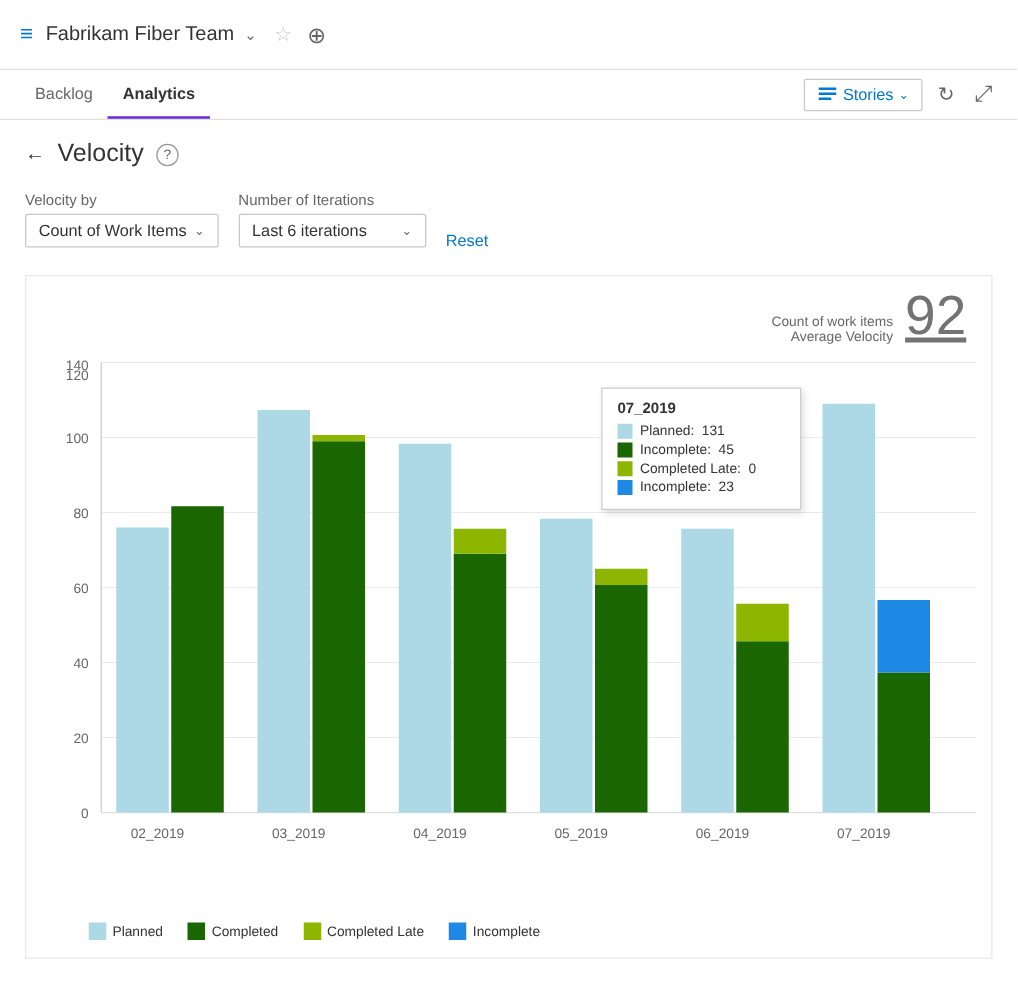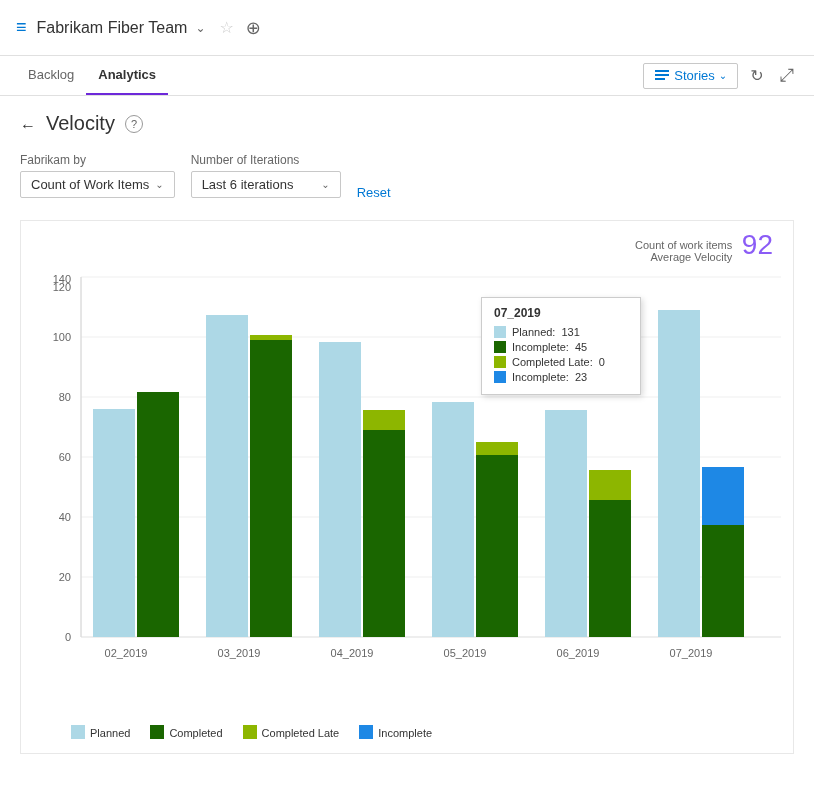--- a/index.html
+++ b/index.html
@@ -29,21 +29,21 @@
     .filters { display: flex; align-items: center; gap: 16px; margin-bottom: 20px; }
     .filter-group { display: flex; flex-direction: column; gap: 4px; }
     .filter-label { font-size: 12px; color: #666; }
     .filter-dropdown { display: flex; align-items: center; gap: 6px; border: 1px solid #c8c8c8; padding: 5px 10px; border-radius: 2px; cursor: pointer; font-size: 13px; min-width: 150px; background: #fff; }
     .filter-dropdown-chevron { margin-left: auto; color: #666; font-size: 10px; }
     .reset-btn { color: #0078d4; cursor: pointer; font-size: 13px; margin-top: 34px; background: none; border: none; }
     
     .chart-area { background: #fff; border: 1px solid #e8e8e8; padding: 10px 20px 10px 10px; position: relative; }
     .chart-summary { text-align: right; margin-bottom: 4px; }
     .chart-summary-label { font-size: 11px; color: #666; }
-    .chart-summary-value { font-size: 28px; font-weight: 300; color: #8b5cf6; line-height: 1; }
+    .chart-summary-value { font-size: 44px; font-weight: 300; color: #737373; line-height: 1; text-decoration: underline; }
     
     .chart-container { position: relative; width: 100%; height: 450px; }
     
     .tooltip { position: absolute; background: #fff; border: 1px solid #ccc; padding: 8px 12px; font-size: 11px; box-shadow: 2px 2px 6px rgba(0,0,0,0.15); z-index: 10; }
     .tooltip-title { font-weight: 600; margin-bottom: 6px; font-size: 12px; }
     .tooltip-item { display: flex; align-items: center; gap: 6px; margin-bottom: 3px; }
     .tooltip-color { width: 12px; height: 12px; display: inline-block; }
     
     .legend { display: flex; align-items: center; gap: 20px; padding: 8px 0 4px 40px; }
     .legend-item { display: flex; align-items: flex-end; gap: 5px; font-size: 11px; color: #333; }
@@ -83,21 +83,21 @@
 <div class="content">
 
   <div class="page-header">
     <span class="back-btn">←</span>
     <span class="page-title">Velocity</span>
     <div class="help-icon">?</div>
   </div>
 
   <div class="filters">
     <div class="filter-group">
-      <span class="filter-label">Fabrikam by</span>
+      <span class="filter-label">Velocity by</span>
       <div class="filter-dropdown">
         <span>Count of Work Items</span>
         <span class="filter-dropdown-chevron">⌄</span>
       </div>
     </div>
     <div class="filter-group">
       <span class="filter-label">Number of Iterations</span>
       <div class="filter-dropdown">
         <span>Last 6 iterations</span>
         <span class="filter-dropdown-chevron">⌄</span>

